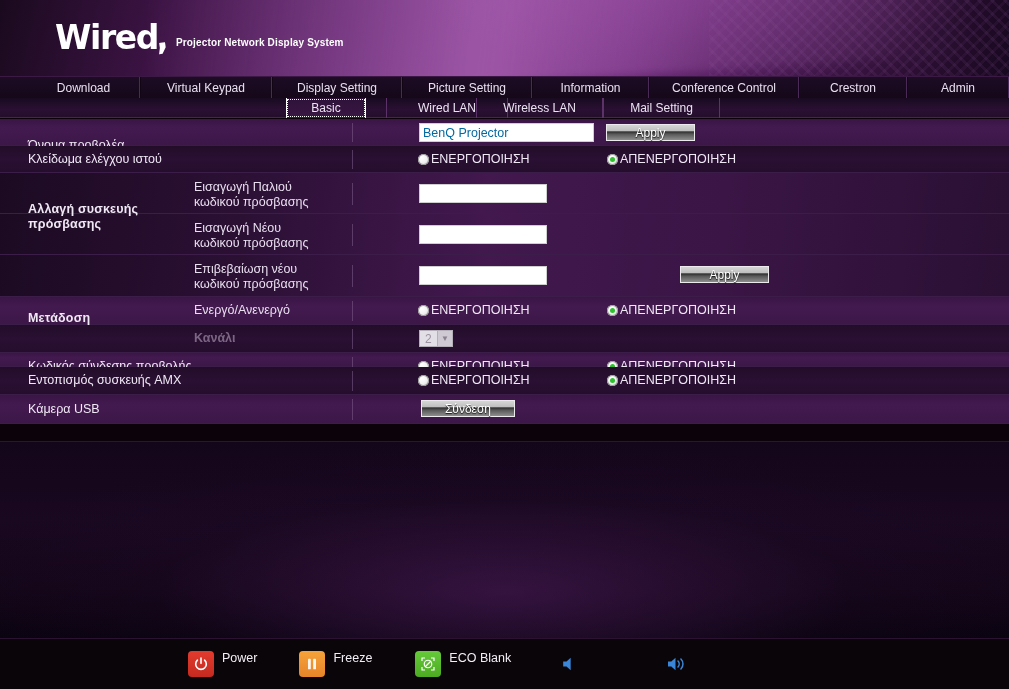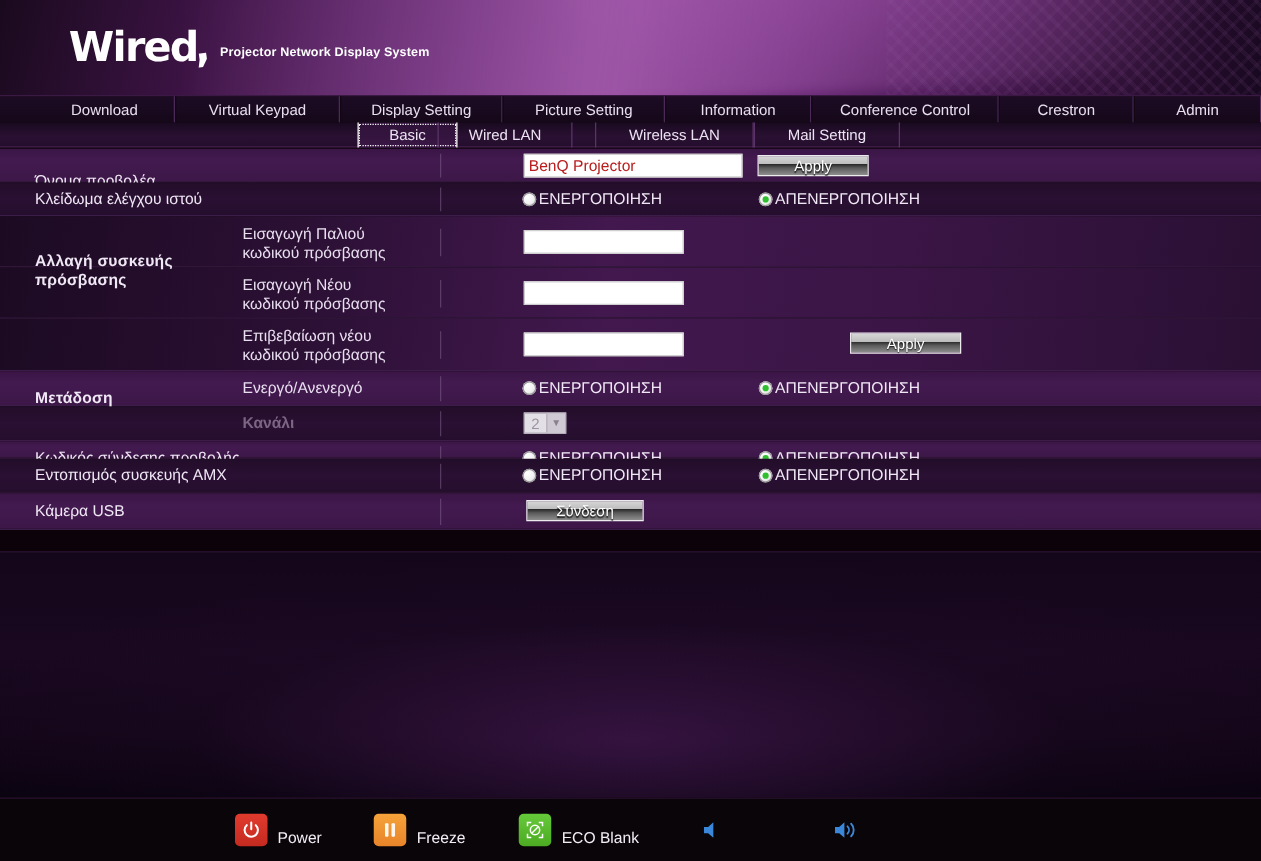--- a/index.html
+++ b/index.html
@@ -171,21 +171,21 @@
     opacity: .55;
   }
 
   
   .txtinput {
     position: absolute;
     background: #ffffff;
     border: 1px solid #cfcfcf;
     font-family: "Liberation Sans", sans-serif;
     font-size: 12.5px;
-    color: #b91c1c;
+    color: #0369a1;
     padding: 1px 3px;
     outline: none;
   }
   .btn {
     position: absolute;
     background: linear-gradient(180deg, #d6d6d6 0%, #bdbdbd 42%, #2c2c2c 44%, #5a5a5a 62%, #8e8e8e 100%);
     border: 1px solid #eceaec;
     color: #ffffff;
     font-size: 12px;
     display: flex;
@@ -260,21 +260,21 @@
     position: absolute;
     left: 0; top: 638px;
     width: 1009px; height: 51px;
     background: #0a0508;
     border-top: 1px solid #2a1230;
     display: flex;
     align-items: center;
   }
   .ctrl {
     display: flex;
-    align-items: flex-end;
+    align-items: flex-start;
     cursor: pointer;
   }
   .ctrl .sq {
     width: 26px; height: 26px;
     border-radius: 4px;
     display: flex;
     align-items: center;
     justify-content: center;
     flex: 0 0 auto;
   }
@@ -323,21 +323,21 @@
       </div>
       <div class="tab" style="width: 102px; align-items: center;">
         <span>Admin</span>
       </div>
     </div>
 
   <div class="subnav" id="subnav">
       <div class="stab active" style="left: 286px; width: 80px;">
         <span>Basic</span>
       </div>
-      <div class="stab" style="left: 350px; width: 108px;">
+      <div class="stab" style="left: 386px; width: 122px;">
         <span>Wired LAN</span>
       </div>
       <div class="stab" style="left: 476px; width: 127px;">
         <span>Wireless LAN</span>
       </div>
       <div class="stab" style="left: 603px; width: 117px;">
         <span>Mail Setting</span>
       </div>
     </div>
 

